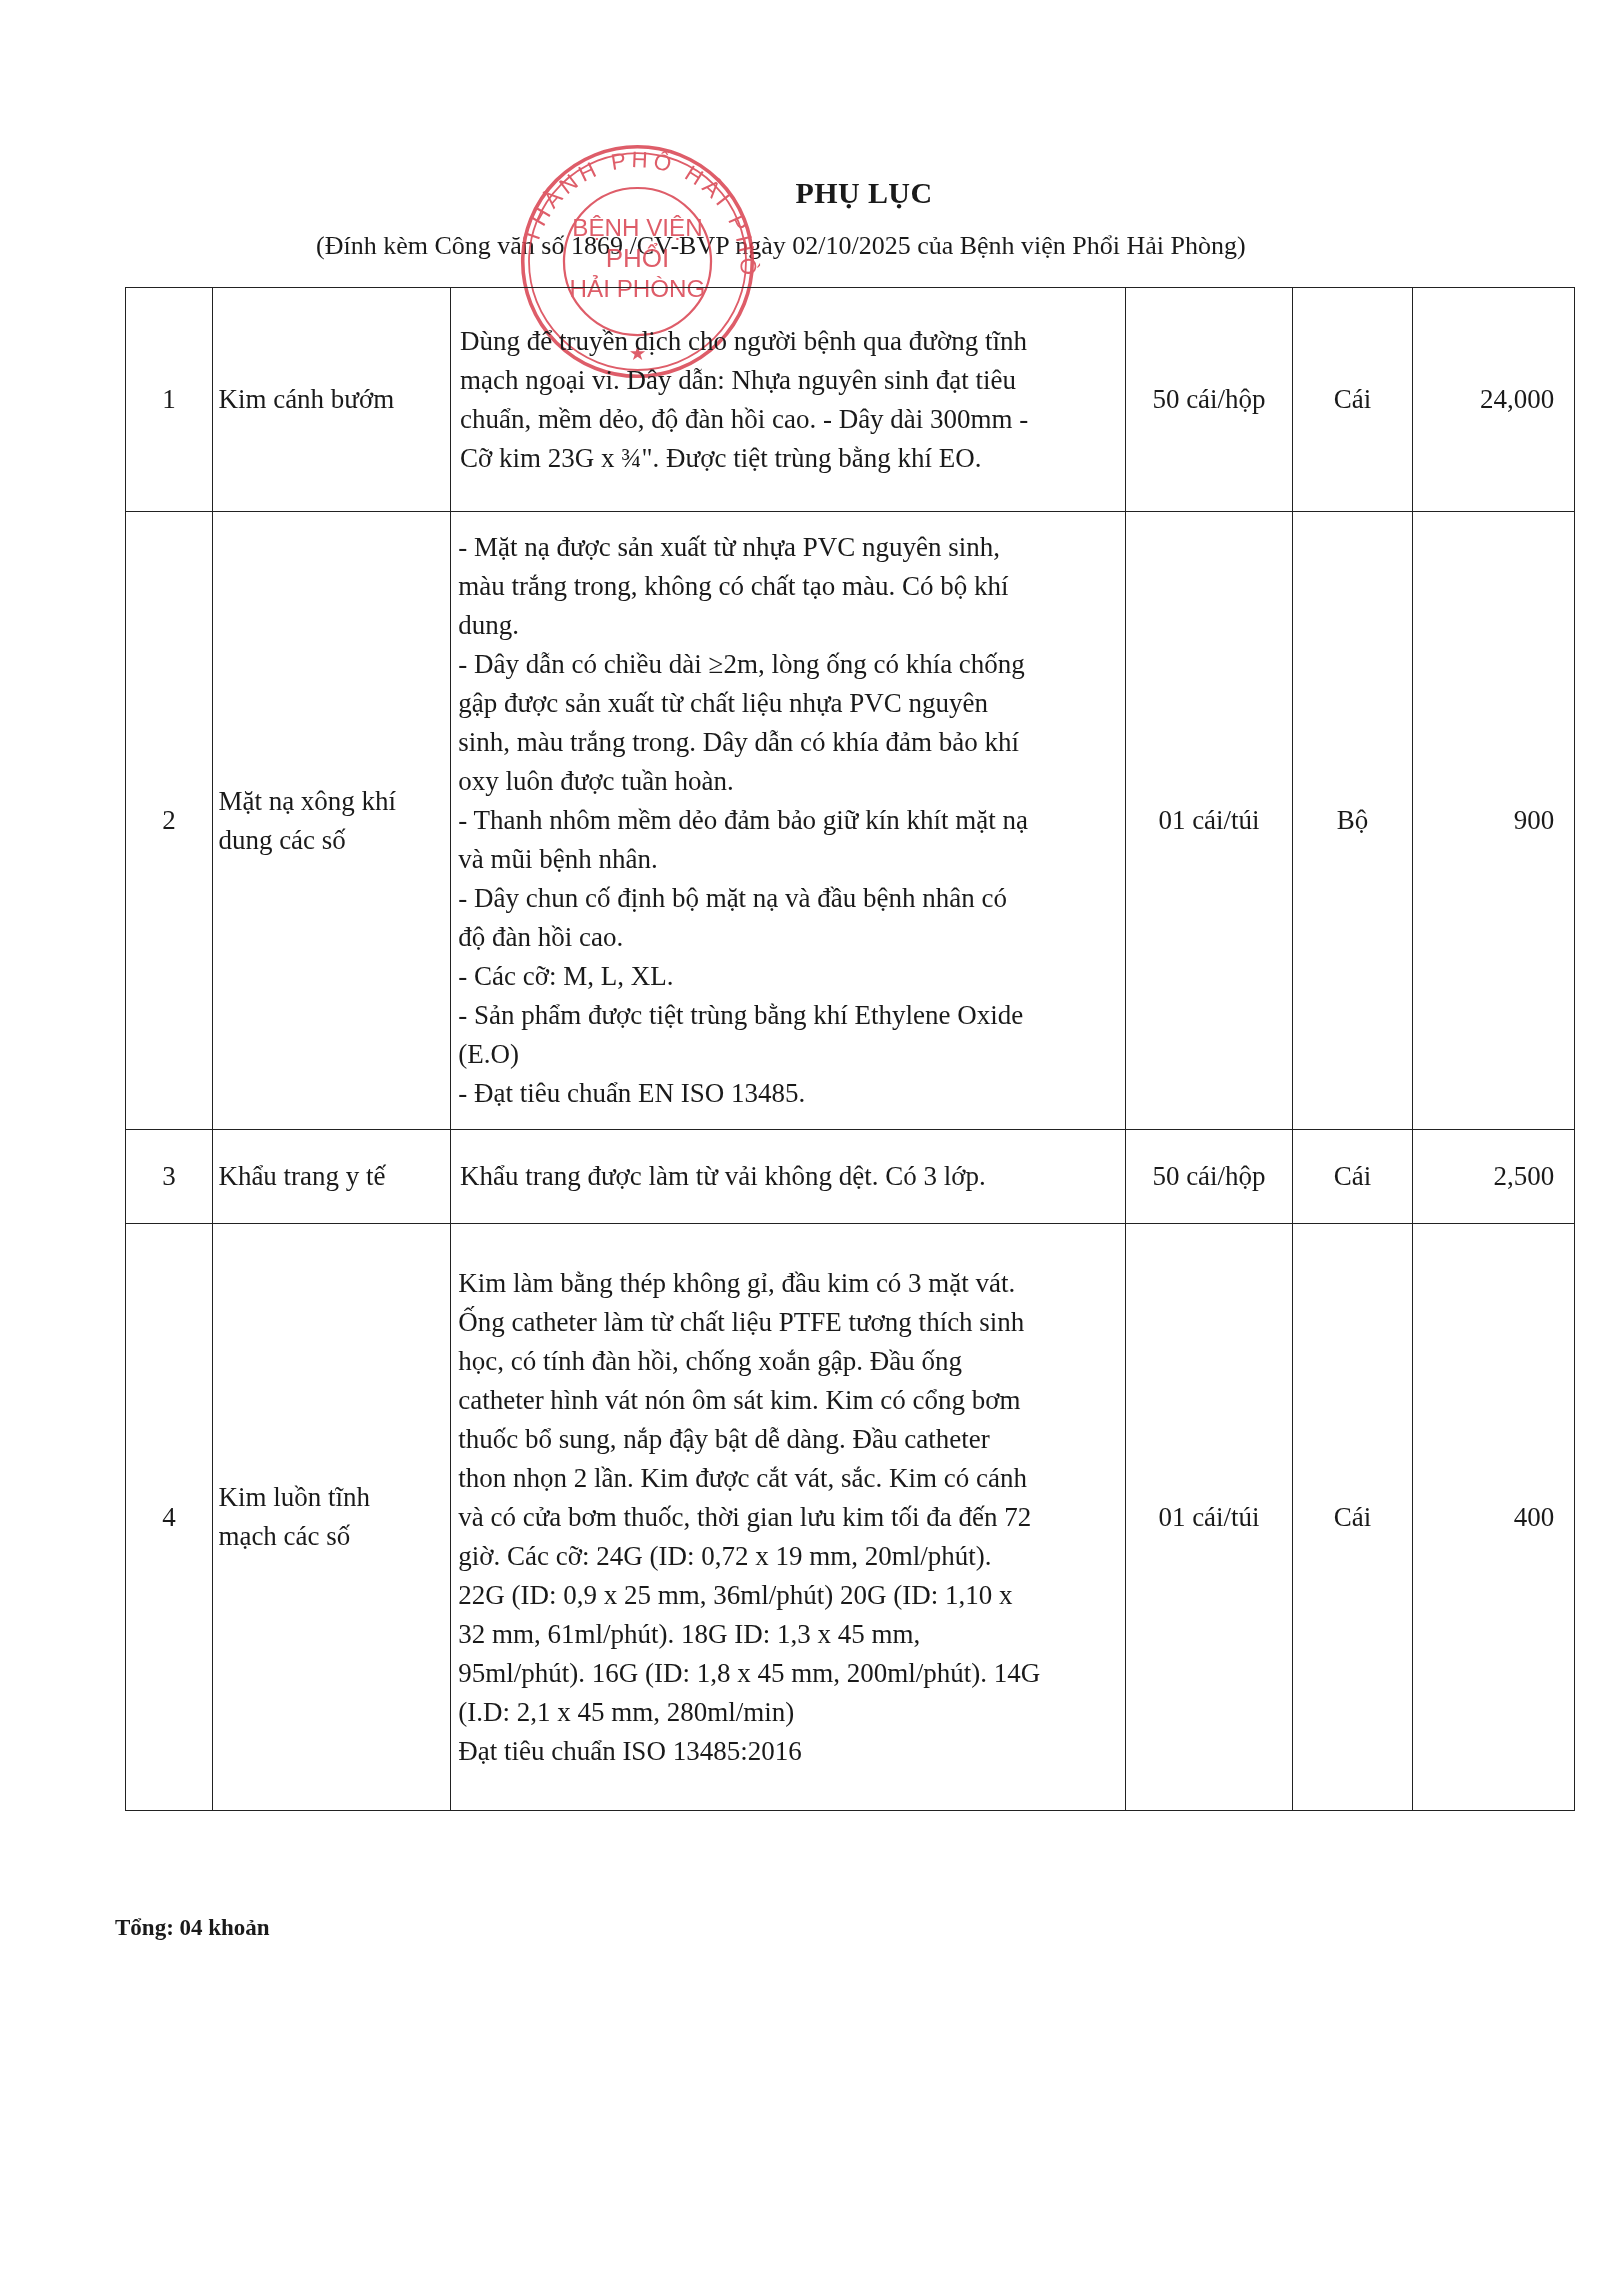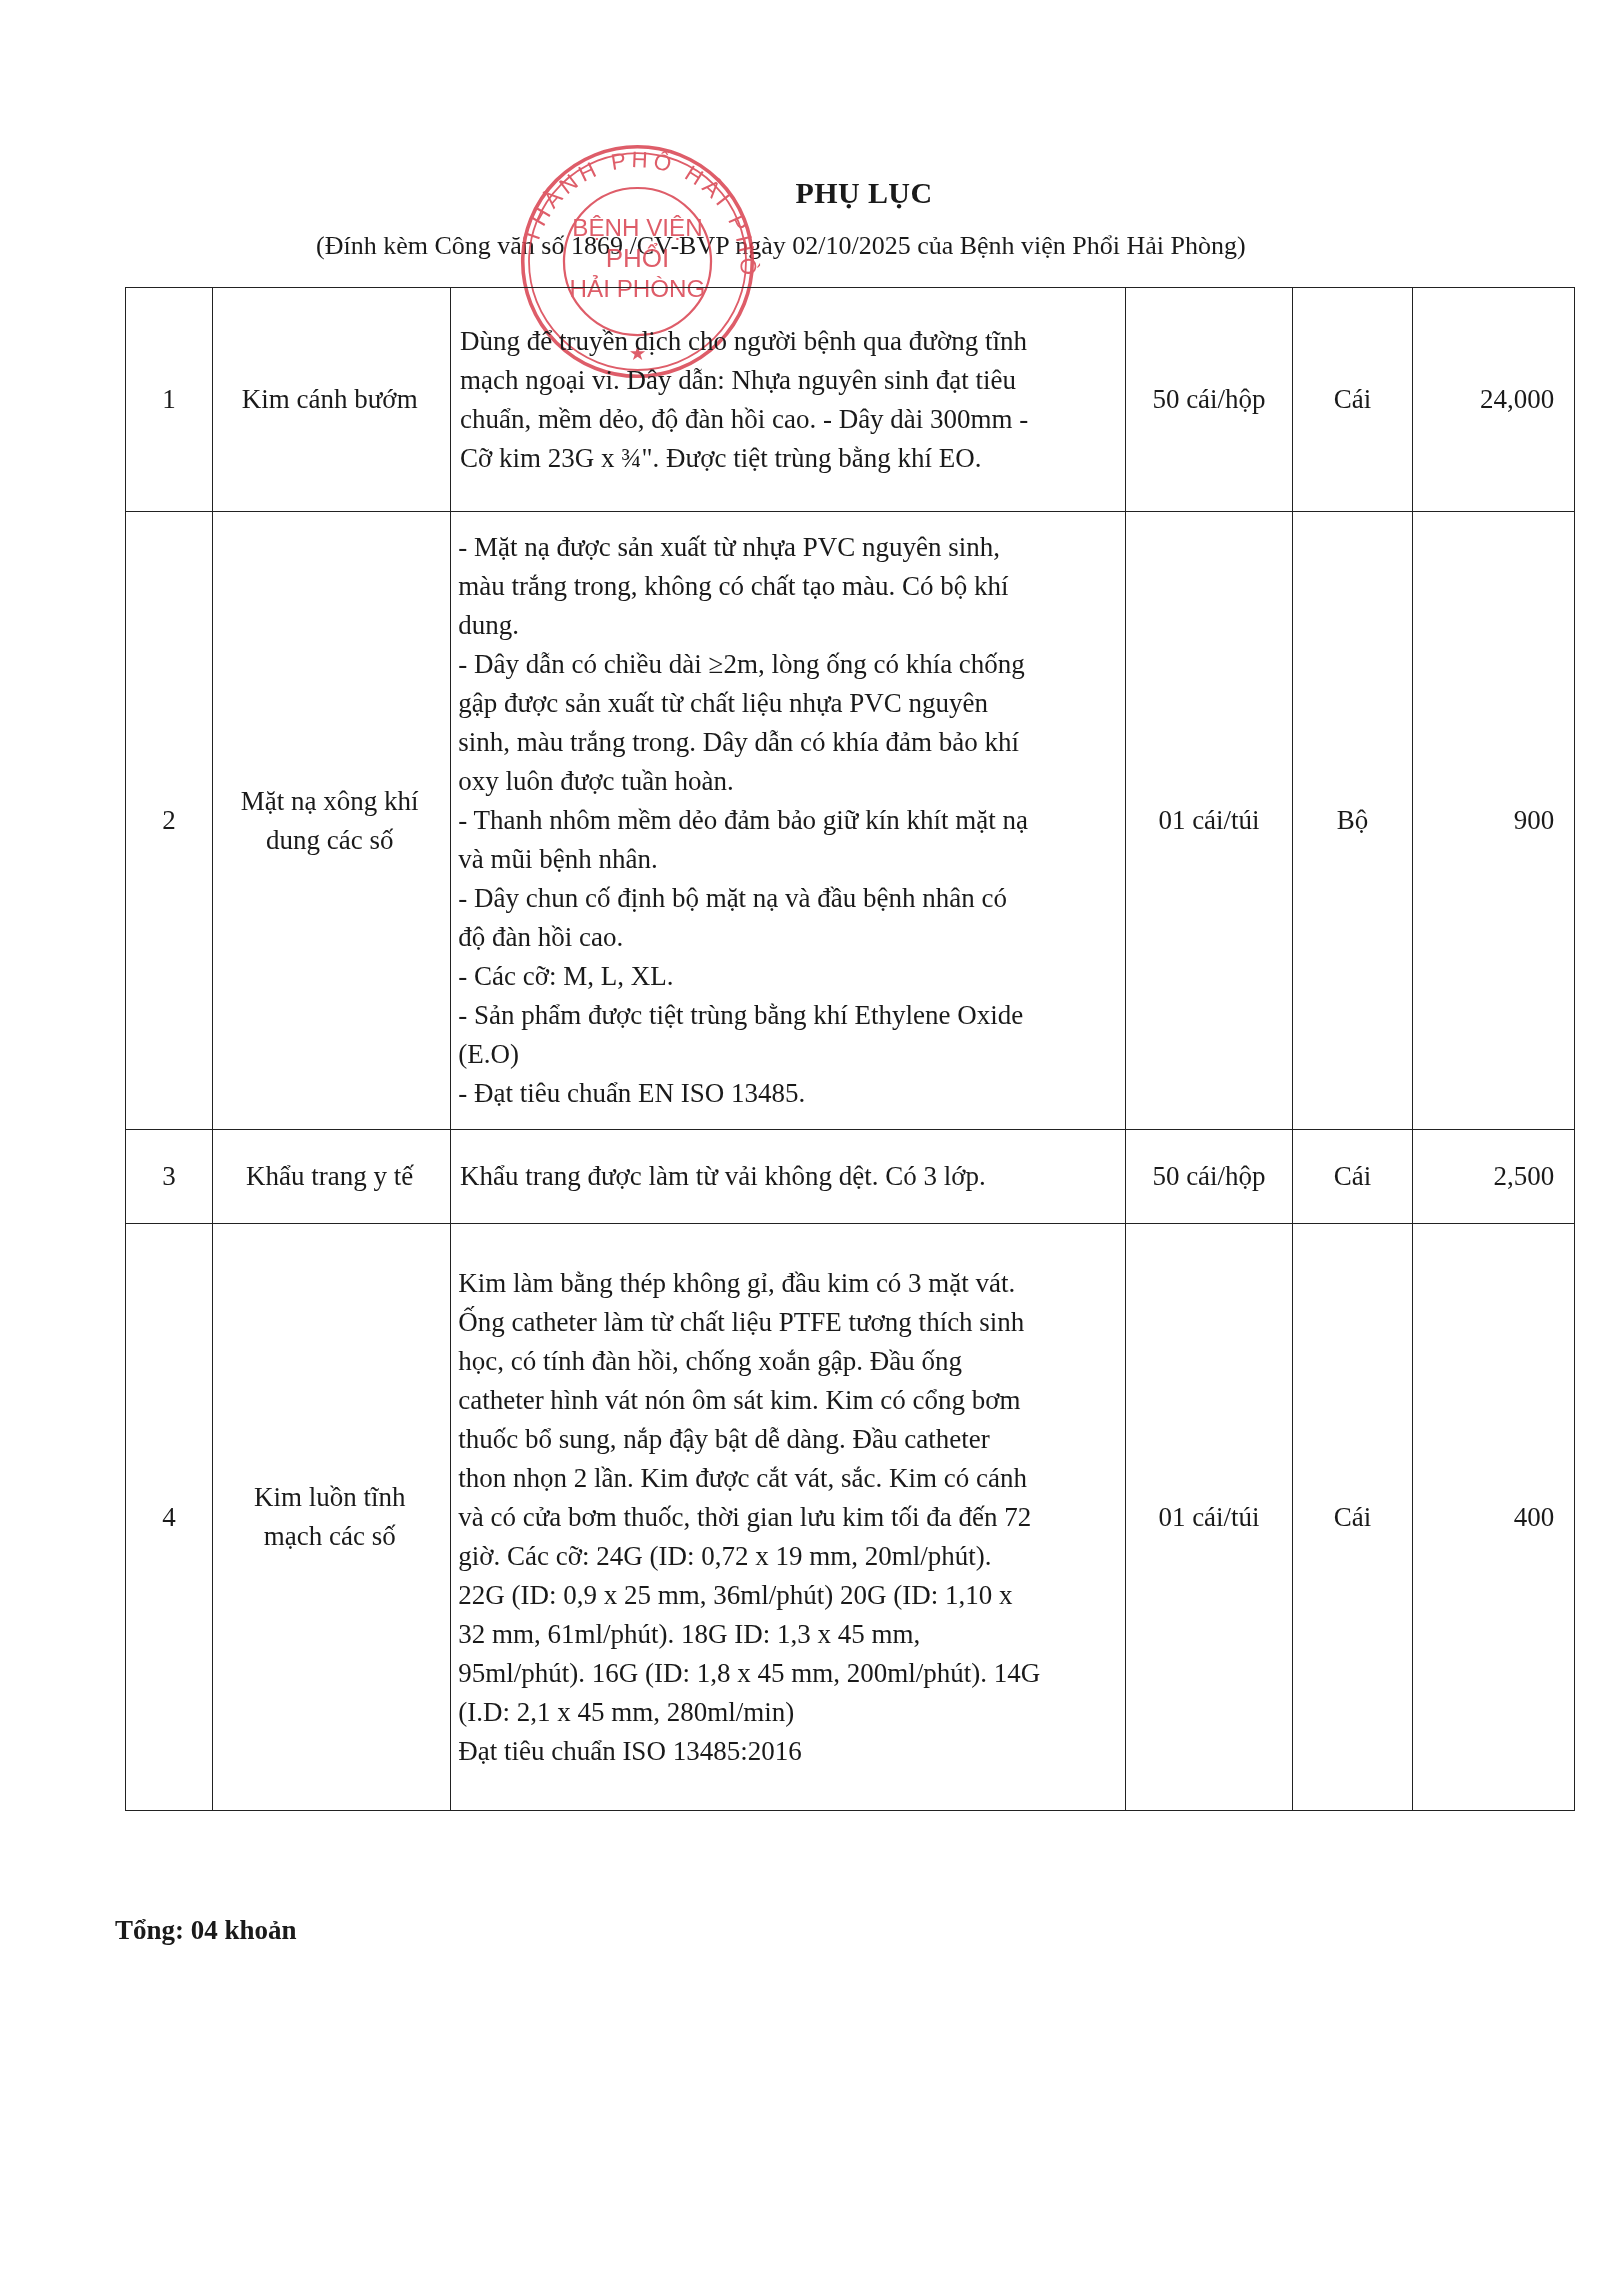--- a/index.html
+++ b/index.html
@@ -22,28 +22,28 @@
   table.grid {
     position: absolute; left: 125px; top: 287px; border-collapse: collapse;
     table-layout: fixed; width: 1449px;
   }
   table.grid td, table.grid th {
     border: 1.8px solid #222; font-size: 27px; line-height: 39px; vertical-align: middle;
     padding: 0 9px;
   }
   table.grid th { font-weight: bold; font-size: 27px; line-height: 34px; text-align: center; }
   .c-stt { text-align: center; }
-  .c-name { text-align: center; padding-left: 5.4px !important; }
+  .c-name { text-align: left; padding-left: 5.4px !important; }
   .c-spec-center { text-align: left; }
   .c-spec-left { text-align: left; padding-left: 7.2px !important; }
   .c-center { text-align: center; margin-top: 16px; }
   .c-right { text-align: right; padding-right: 19.7px !important; margin-left: 20px; }
   .spec-line { display: block; }
   .total {
-    position: absolute; left: 115px; top: 1915px; font-weight: bold; font-size: 27px;
+    position: absolute; left: 115px; top: 1915px; font-weight: bold; font-size: 23px;
   }
 </style>
 </head>
 <body>
 
 <div class="title">PHỤ LỤC</div>
 <div class="subtitle">(Đính kèm Công văn số 1869 /CV-BVP ngày 02/10/2025 của Bệnh viện Phổi Hải Phòng)</div>
 
 <svg class="stamp" viewBox="0 0 320 290" xmlns="http://www.w3.org/2000/svg">
   <defs>

